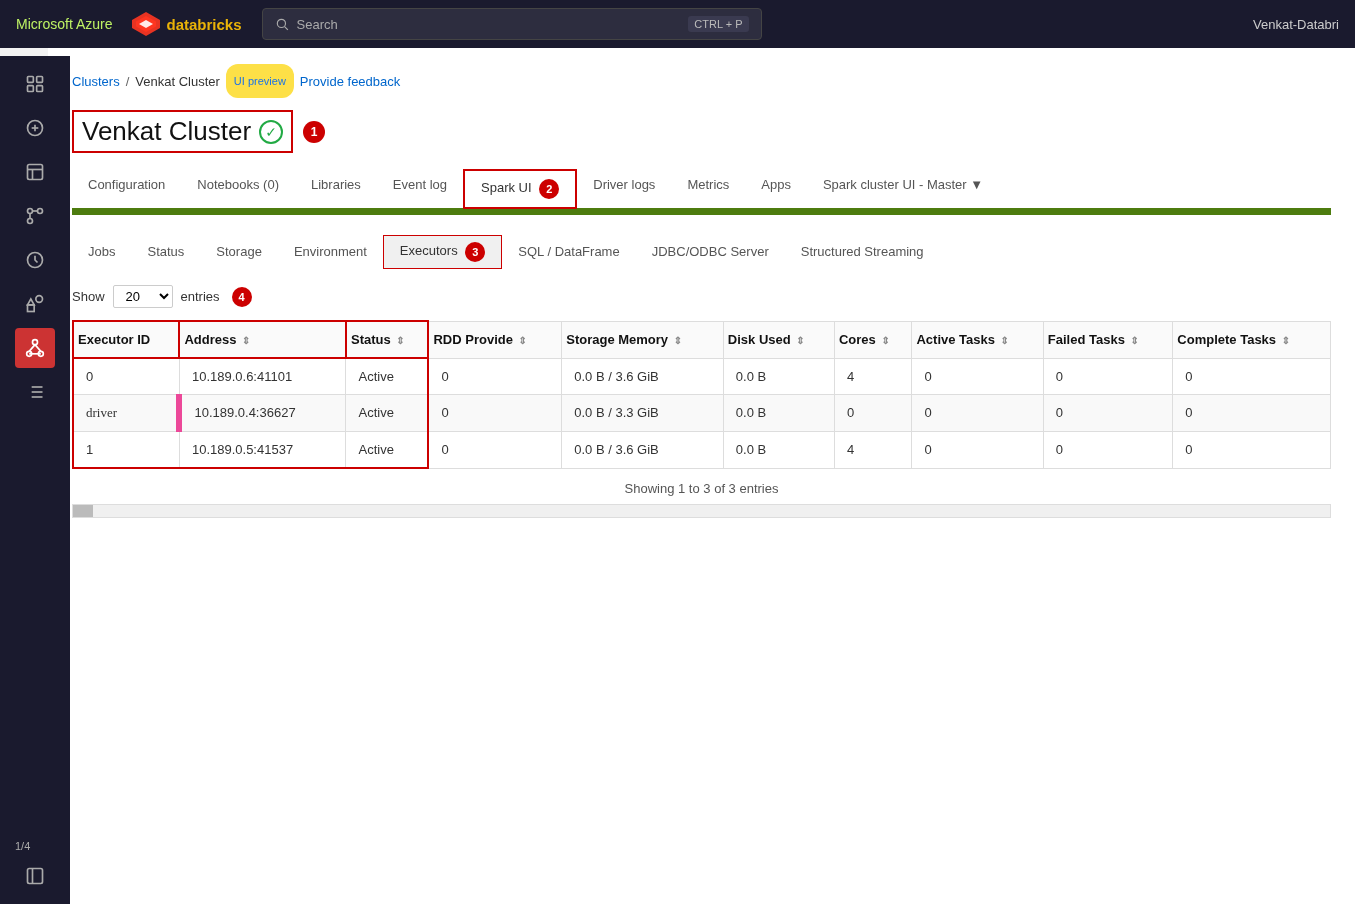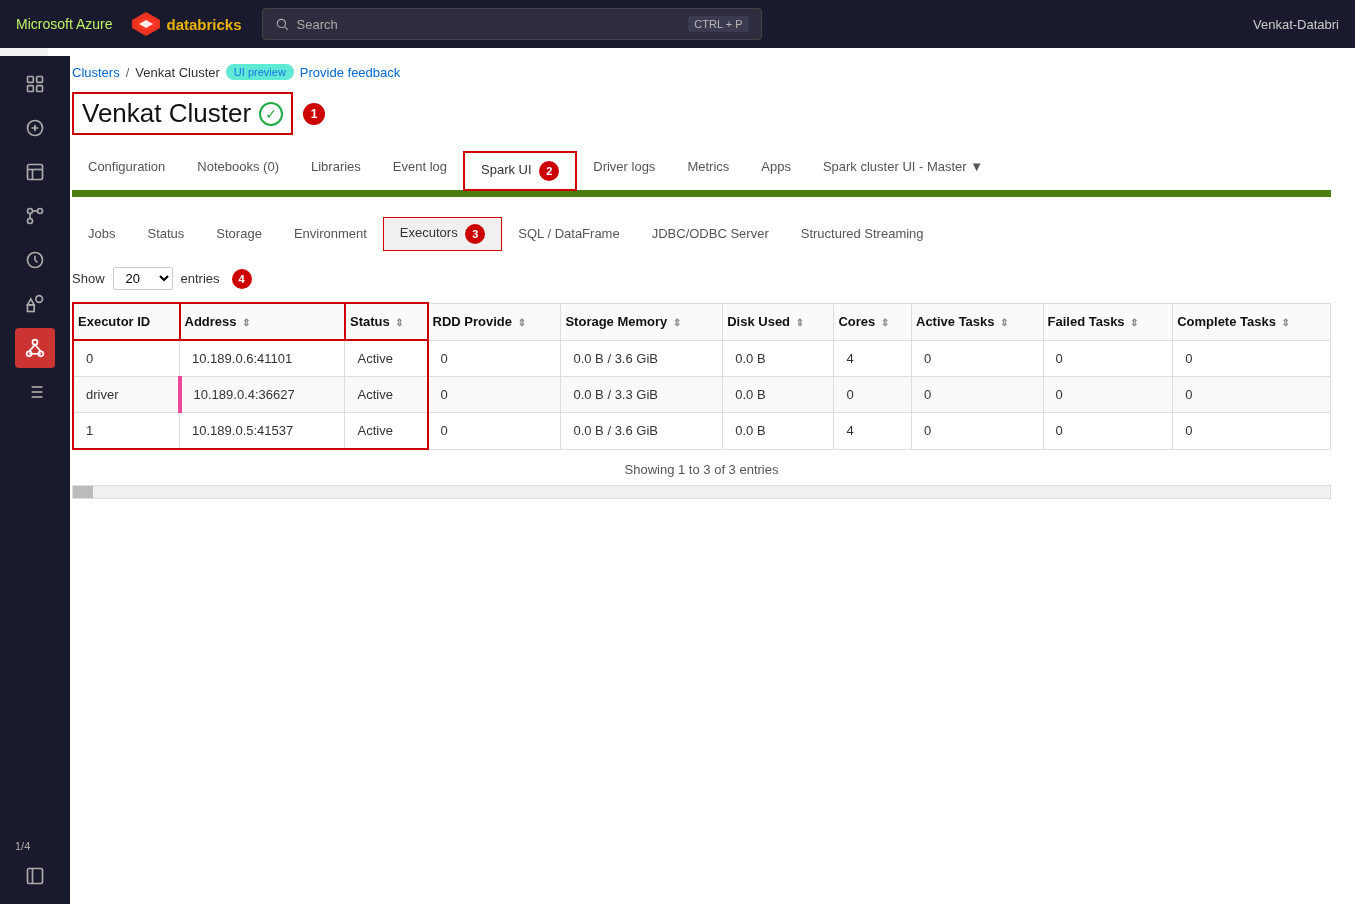--- a/index.html
+++ b/index.html
@@ -87,23 +87,23 @@
       overflow: auto;
       padding: 16px 24px;
     }
 
     
     .breadcrumb { display: flex; align-items: center; gap: 6px; margin-bottom: 12px; font-size: 13px; }
     .breadcrumb-link { color: #0066cc; cursor: pointer; text-decoration: none; }
     .breadcrumb-sep { color: #666; }
     .breadcrumb-current { color: #333; }
     .breadcrumb-badge {
-      background: #5eead4;
+      background: #fde047;
       color: #1a73e8;
-      padding: 2px 8px;
+      padding: 11px 8px;
       border-radius: 12px;
       font-size: 11px;
       font-weight: 500;
     }
     .breadcrumb-feedback { color: #0066cc; cursor: pointer; }
 
     
     .cluster-title-row {
       display: flex;
       align-items: center;
@@ -517,21 +517,21 @@
             <td style="border-right: 2px solid #cc0000;">Active</td>
             <td>0</td>
             <td>0.0 B / 3.6 GiB</td>
             <td>0.0 B</td>
             <td>4</td>
             <td>0</td>
             <td>0</td>
             <td>0</td>
           </tr>
           <tr>
-            <td style="border-left: 2px solid #cc0000; border-right: 4px solid #ec4899;">driver</td>
+            <td style="border-left: 2px solid #cc0000; border-right: 6px solid #ec4899; font-family: Liberation Serif, serif;">driver</td>
             <td>10.189.0.4:36627</td>
             <td style="border-right: 2px solid #cc0000;">Active</td>
             <td>0</td>
             <td>0.0 B / 3.3 GiB</td>
             <td>0.0 B</td>
             <td>0</td>
             <td>0</td>
             <td>0</td>
             <td>0</td>
           </tr>

